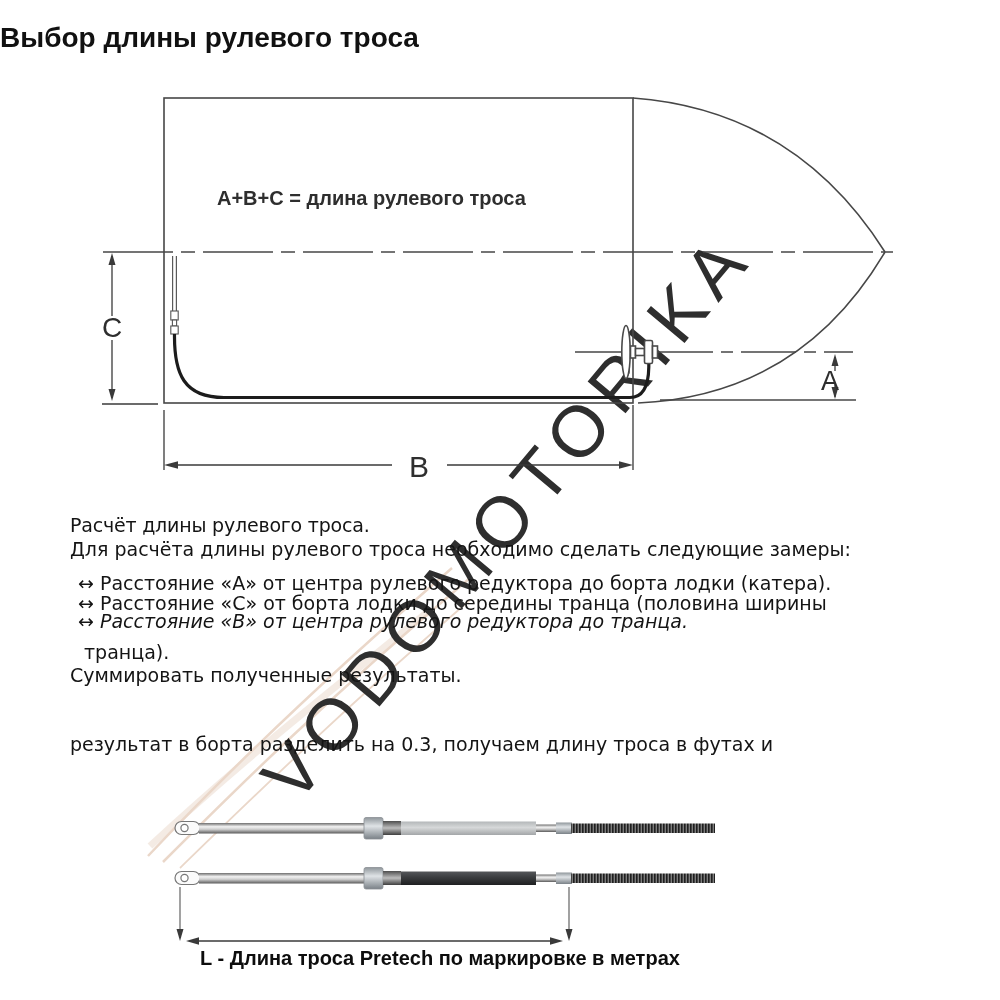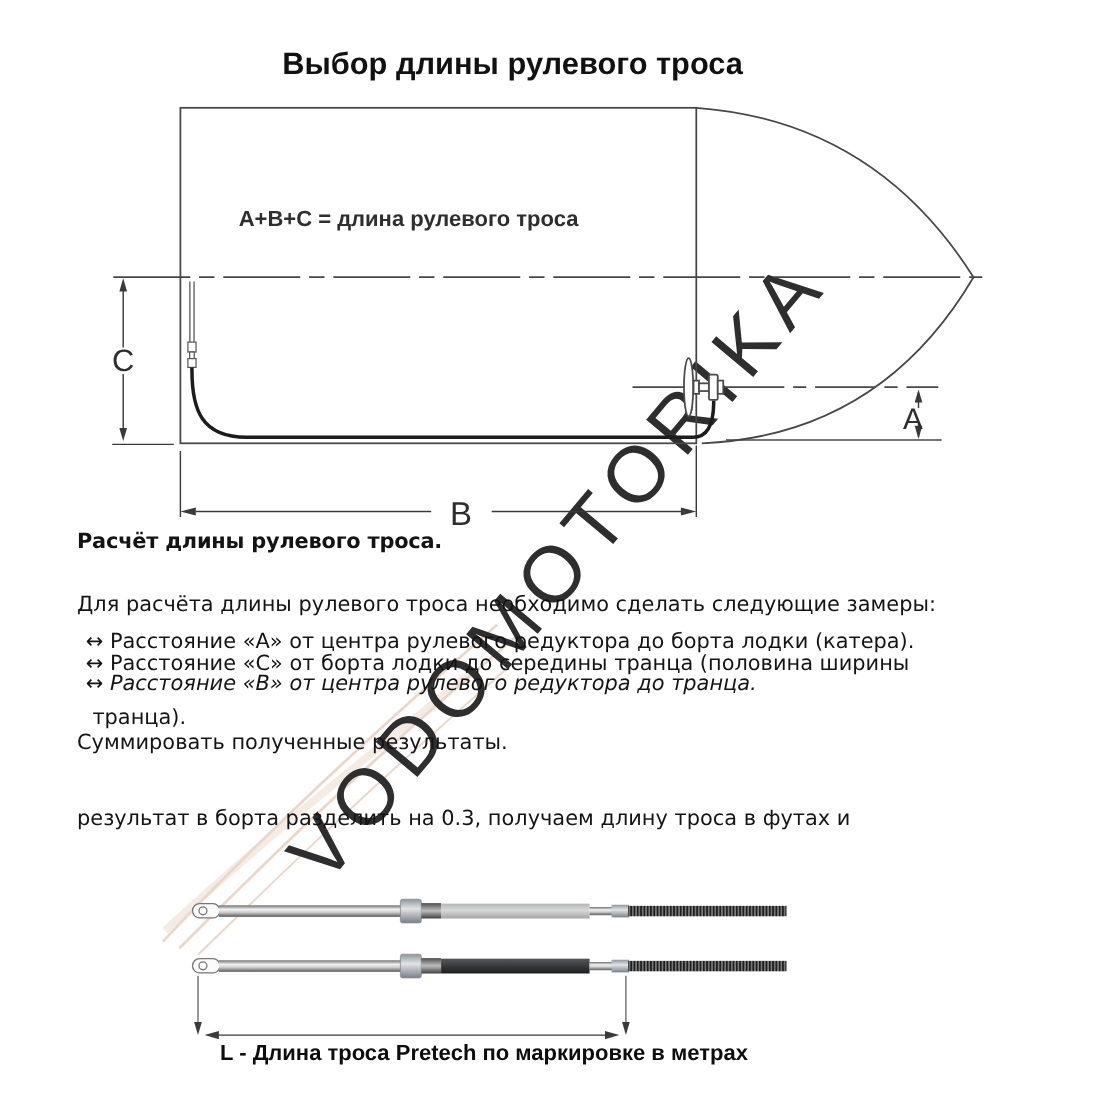--- a/index.html
+++ b/index.html
@@ -1,24 +1,24 @@
 <!DOCTYPE html>
 <html><head>
 <meta charset="utf-8">
 <style>
   html,body{margin:0;padding:0;background:#ffffff;}
   #page{position:relative;width:1000px;height:1000px;background:#ffffff;overflow:hidden;
         font-family:"DejaVu Sans",sans-serif;color:#141414;}
   .abs{position:absolute;}
   #watermark-layer{left:0;top:0;z-index:0;}
   .layer{z-index:1;}
-  #page-title{left:0;top:42px;width:932px;text-align:center;
+  #page-title{left:0;top:22px;width:932px;
               font-family:"Liberation Sans",sans-serif;font-weight:bold;font-size:28px;color:#111;}
   .tl{white-space:nowrap;font-size:19px;line-height:23px;}
-  .tl.bold{font-weight:bold;letter-spacing:-0.2px;}
+  .tl.bold{font-weight:normal;letter-spacing:-0.2px;margin-top:33px;}
   #cables-caption{left:150px;top:947px;width:580px;text-align:center;
                   font-family:"Liberation Sans",sans-serif;font-weight:bold;font-size:20px;color:#0d0d0d;}
   svg{display:block;}
   svg text{font-family:"Liberation Sans",sans-serif;fill:#2e2e2e;}
 </style>
 </head>
 <body>
 
 <div id="page">
 

